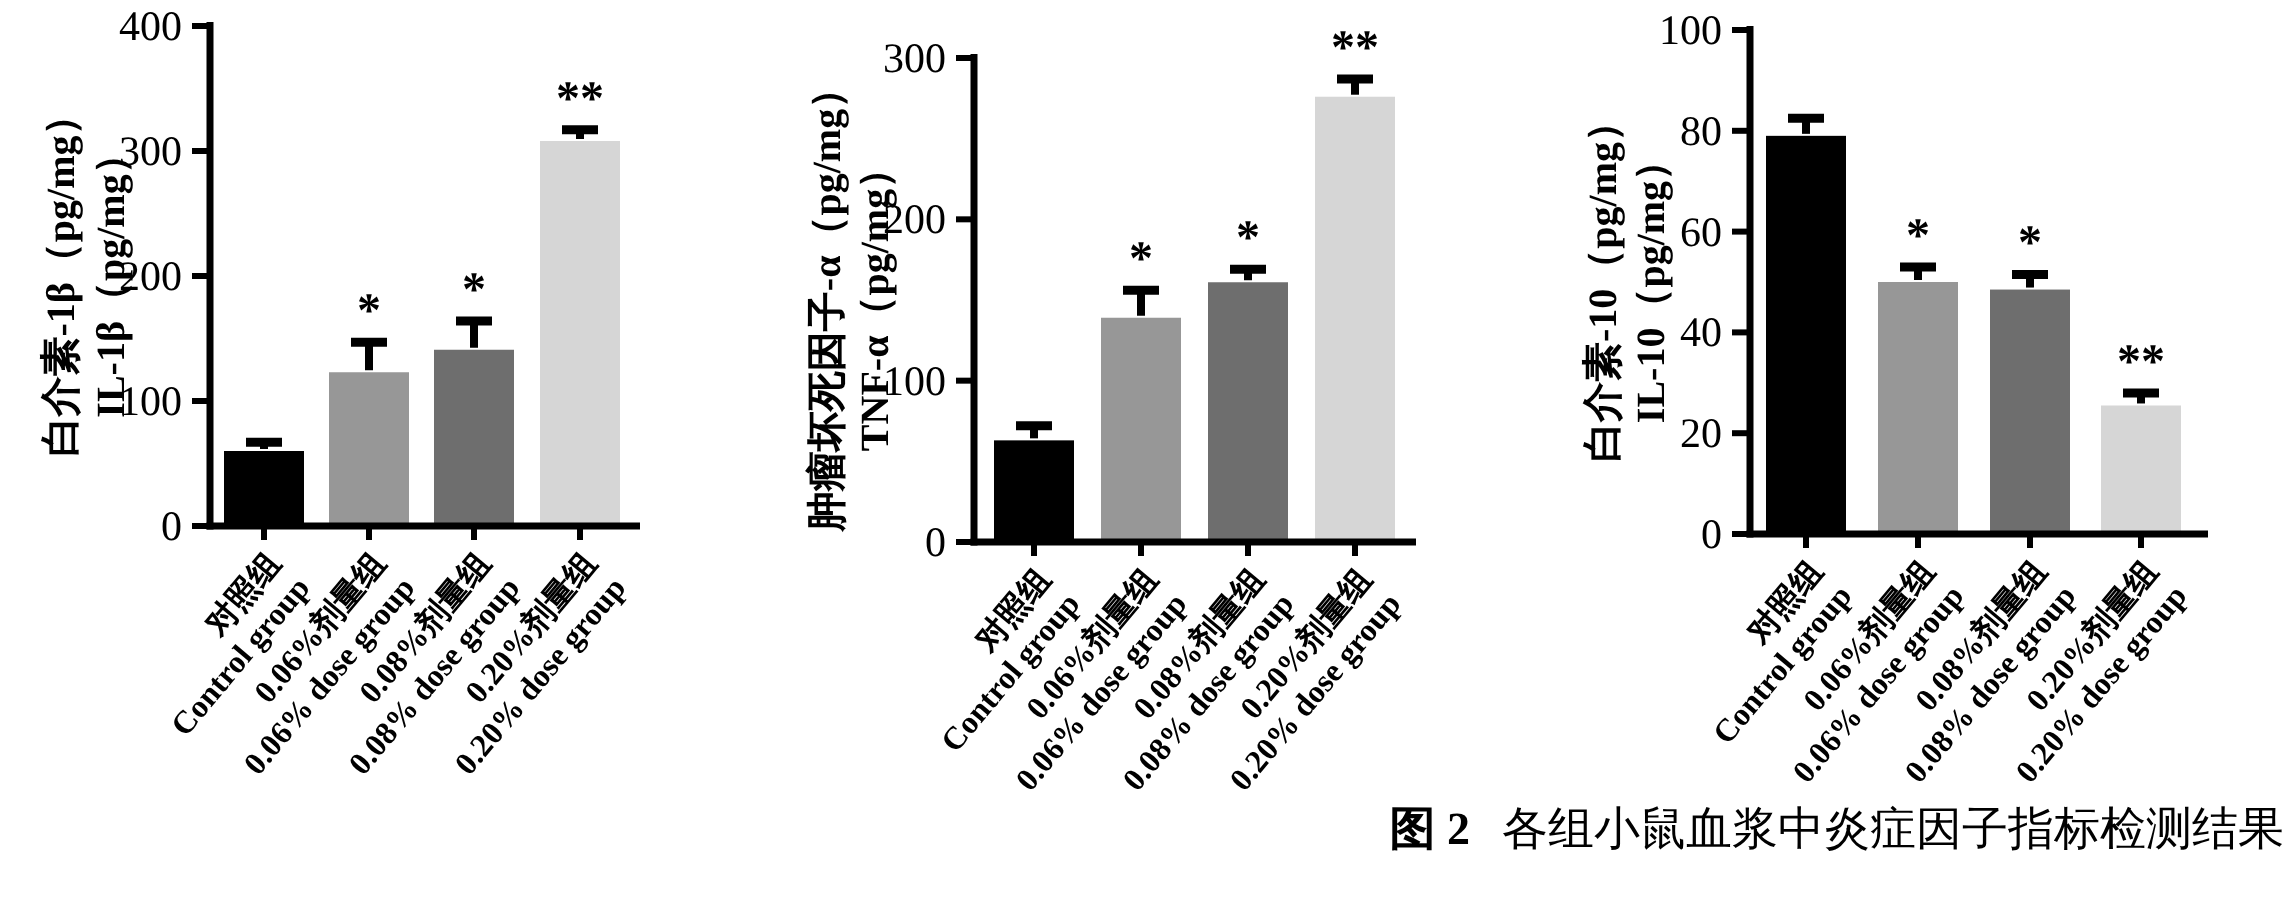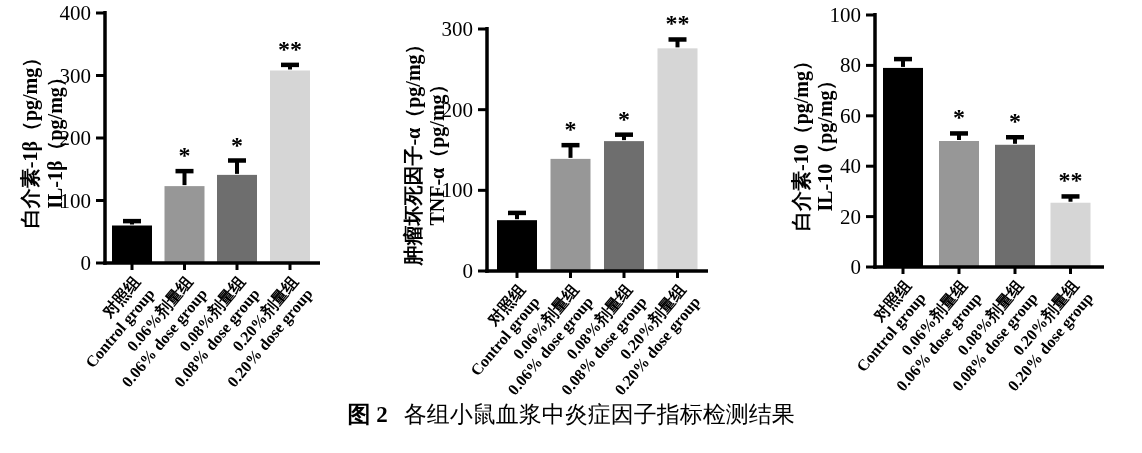--- a/index.html
+++ b/index.html
@@ -14,21 +14,21 @@
   .charts-svg { position: absolute; left: 0; top: 0; }
   svg text {
     font-family: "Liberation Serif", serif;
     fill: #000000;
   }
   .caption {
     position: absolute;
     left: 0;
     top: 399px;
     width: 100%;
-    text-align: center;
+    text-align: right;
     font-size: 23px;
     color: #000000;
     white-space: nowrap;
   }
   .caption .prefix { font-weight: 700; margin-right: 16px; }
   .watermark {
     position: absolute;
     top: 390px;
     right: 16px;
     font-size: 30px;

